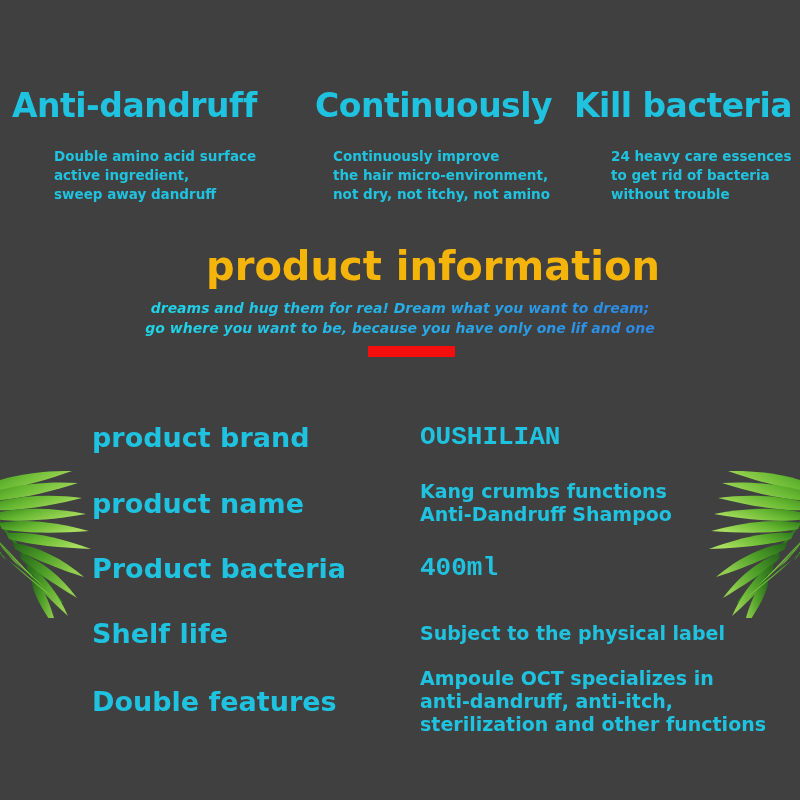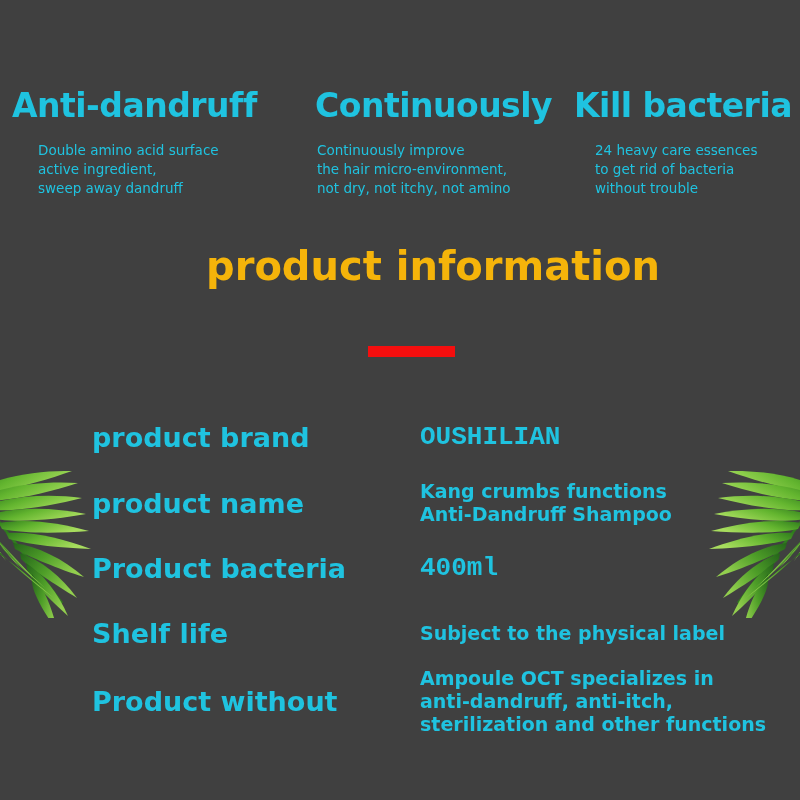--- a/index.html
+++ b/index.html
@@ -40,27 +40,28 @@
     left: 0;
     font-family: "DejaVu Sans", sans-serif;
     font-weight: bold;
     font-size: 33px;
     letter-spacing: -0.5px;
     color: #1FC3E0;
     white-space: nowrap;
   }
   .feature-body {
     position: absolute;
-    top: 141px;
-    font-family: "DejaVu Sans", sans-serif;
-    font-weight: normal;
+    top: 147px;
+    font-family: "DejaVu Sans", sans-serif;
+    font-weight: bold;
     font-size: 13.5px;
     line-height: 19px;
     color: #1FC3E0;
     white-space: pre-line;
+    margin-left: 16px;
   }
   .c0 .feature-body { left: 26px; }
   .c1 .feature-body { left: 2px;  }
   .c2 .feature-body { left: 21px; }
 
   
   .banner {
     position: absolute;
     top: 225px;
     left: 0;
@@ -262,20 +263,22 @@
           <path d="M12 55 C20 74 35 95 55 116 C37 94 21 72 10 58 Z"></path>
           <path d="M17 67 C28 85 46 105 68 125 C47 103 28 82 15 70 Z"></path>
           <path d="M23 80 C36 97 56 116 79 135 C56 114 36 93 21 83 Z"></path>
           <path d="M30 95 C44 110 64 127 88 145 C65 126 44 106 28 98 Z"></path>
         </g>
       </g>
     </svg>
   </div>
 
   <div class="banner-title">product information</div>
+  <div class="banner-sub">dreams and hug them for rea! Dream what you want to dream;
+go where you want to be, because you have only one lif and one</div>
   <div class="banner-rule"></div>
 
   <div class="spec-table">
 
     <div class="spec-row" style="top:37px">
       <div class="spec-label">product brand</div>
       <div class="spec-value big">OUSHILIAN</div>
     </div>
 
     <div class="spec-row" style="top:103px">
@@ -288,20 +291,20 @@
       <div class="spec-label">Product bacteria</div>
       <div class="spec-value big">400ml</div>
     </div>
 
     <div class="spec-row" style="top:233px">
       <div class="spec-label">Shelf life</div>
       <div class="spec-value">Subject to the physical label</div>
     </div>
 
     <div class="spec-row" style="top:301px">
-      <div class="spec-label">Product without</div>
+      <div class="spec-label">Double features</div>
       <div class="spec-value">Ampoule OCT specializes in
 anti-dandruff, anti-itch,
 sterilization and other functions</div>
     </div>
 
   </div>
 </div>
 
 </body></html>

